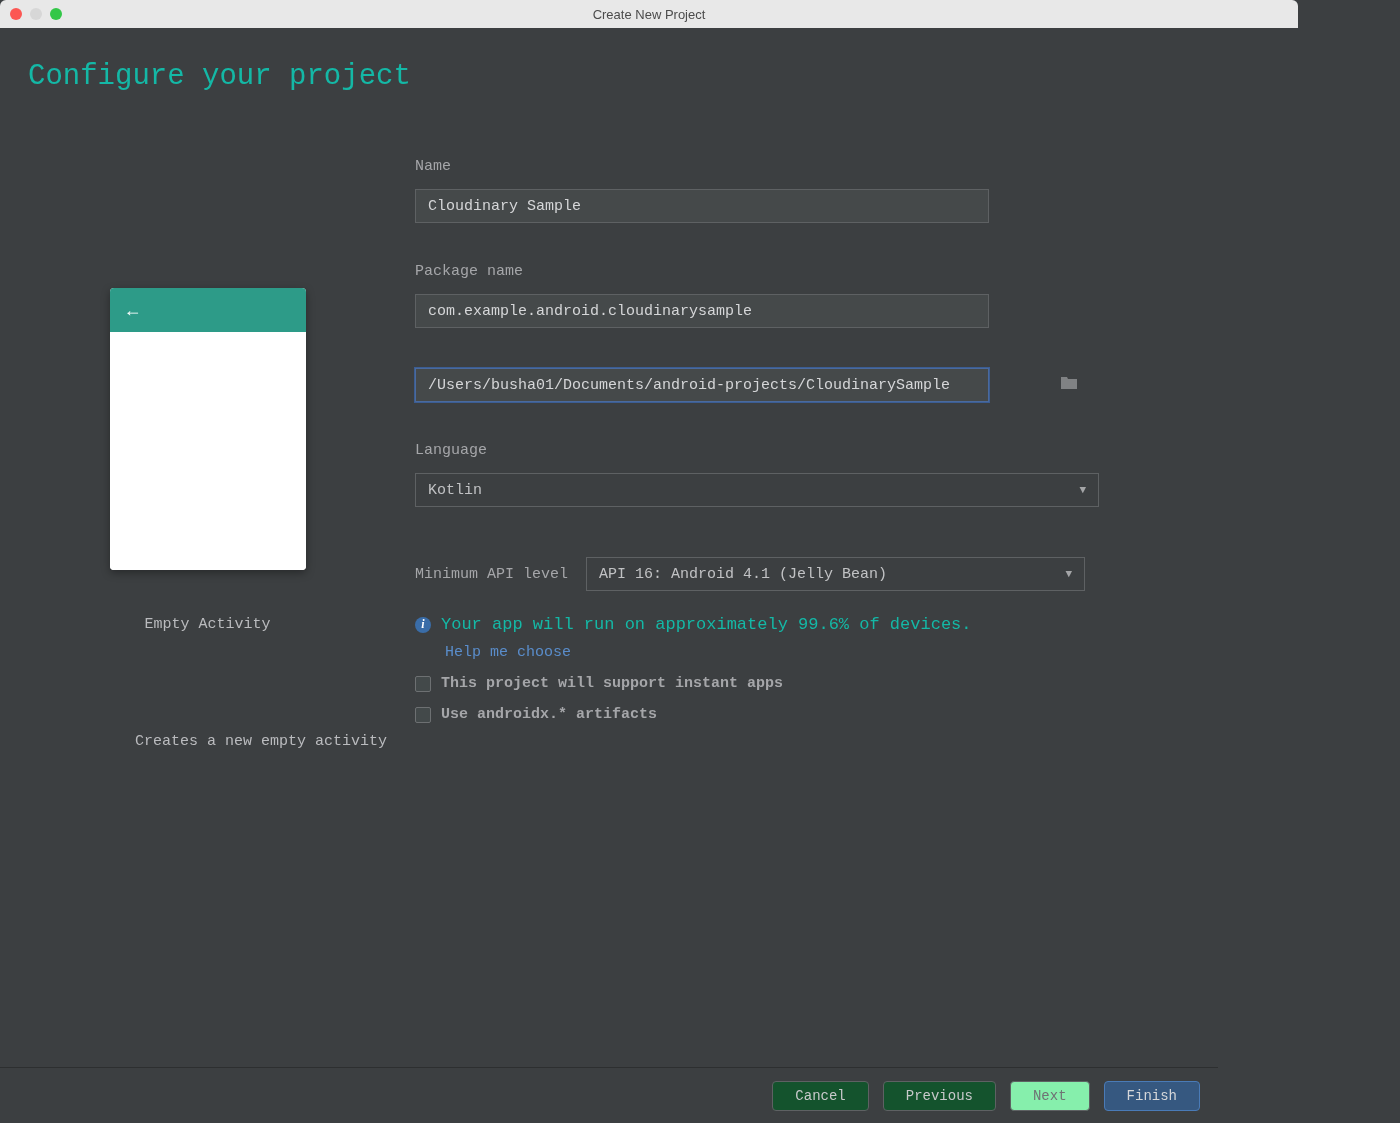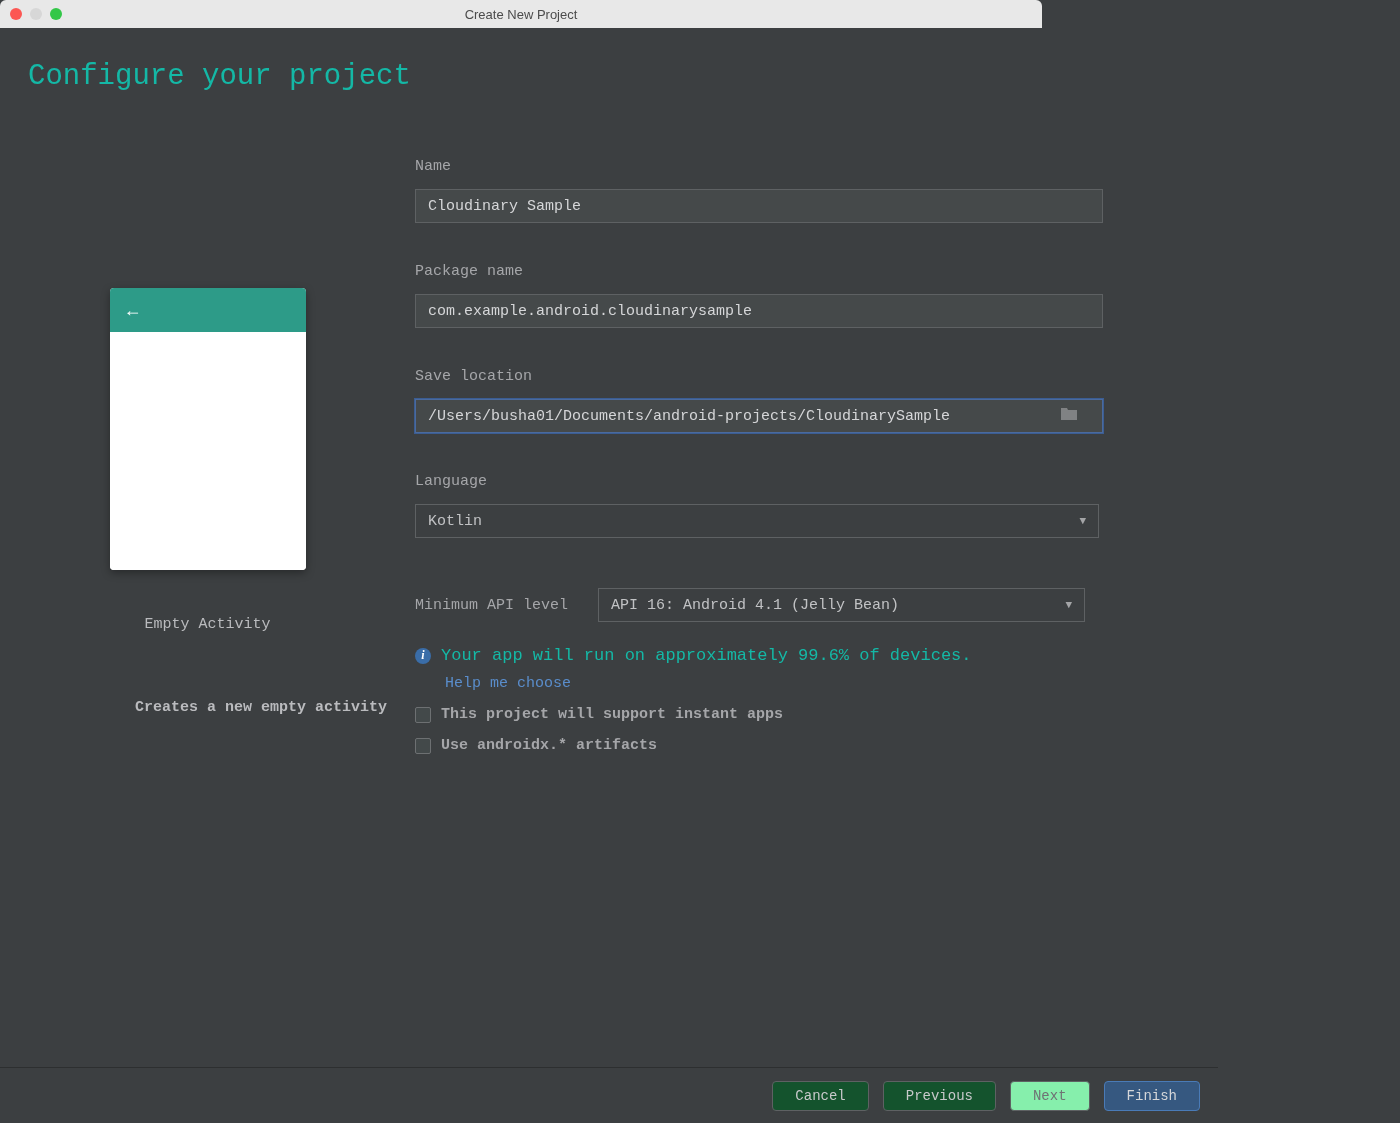--- a/index.html
+++ b/index.html
@@ -5,21 +5,21 @@
     * { box-sizing: border-box; margin: 0; padding: 0; }
     body {
       font-family: "Menlo", "Consolas", "Courier New", monospace;
       background: #3c3f41;
       width: 1400px;
       height: 1123px;
       overflow: hidden;
       color: #babbbe;
     }
     .titlebar {
-      width: 1042px;
+      width: 1298px;
       height: 28px;
       background: #e8e8e8;
       display: flex;
       align-items: center;
       position: relative;
       border-top-left-radius: 6px;
       border-top-right-radius: 6px;
     }
     .traffic-lights {
       display: flex;
@@ -91,46 +91,45 @@
     .phone-body {
       flex: 1;
       background: #fff;
     }
     .preview-label {
       margin-top: 46px;
       color: #babbbe;
       font-size: 15px;
     }
     .description {
-      margin-top: 66px;
+      margin-top: 100px;
       color: #babbbe;
       font-size: 15px;
       align-self: flex-start;
       padding-left: 135px;
-      font-weight: bold;
     }
     .right-col {
       width: 670px;
       display: flex;
       flex-direction: column;
     }
     .form-label {
       color: #a5a6a9;
       font-size: 15px;
       margin-bottom: 14px;
     }
     .text-input {
       background: #45494a;
       border: 1px solid #5e6163;
       height: 34px;
       padding: 0 12px;
       color: #d5d6d8;
       font-family: inherit;
       font-size: 15px;
-      width: 688px;
+      width: 574px;
     }
     .focused {
       border: 1px solid #4a6a9e;
       box-shadow: 0 0 0 1px #3b5d93;
     }
     .input-wrapper {
       position: relative;
     }
     .folder-icon {
       position: absolute;
@@ -154,21 +153,21 @@
       justify-content: space-between;
       width: 684px;
     }
     .dropdown-caret {
       color: #a4a5a7;
       font-size: 11px;
     }
     .api-row {
       display: flex;
       align-items: center;
-      gap: 30px;
+      gap: 18px;
     }
     .api-label {
       color: #a5a6a9;
       font-size: 15px;
     }
     .dropdown.api { flex: 1; width: auto; }
     .info-row {
       display: flex;
       align-items: center;
       gap: 10px;
@@ -279,21 +278,20 @@
 
     <div class="right-col">
       <div class="form-label">Name</div>
       <input type="text" class="text-input" value="Cloudinary Sample" style="">
 
       <div class="spacer-40"></div>
       <div class="form-label">Package name</div>
       <input type="text" class="text-input" value="com.example.android.cloudinarysample" style="">
 
       <div class="spacer-40"></div>
-      <div class="form-label">Save location</div>
       <div class="input-wrapper">
         <input type="text" class="text-input focused" value="/Users/busha01/Documents/android-projects/CloudinarySample" style="">
         <span class="folder-icon">
           <svg width="16" height="13" viewBox="0 0 16 13">
               <path d="M0 1 L6 1 L7 3 L16 3 L16 13 L0 13 Z M1 5 L15 5 L13 12 L0 12 Z" fill="#808284"></path>
             </svg>
         </span>
       </div>
 
       <div class="spacer-40"></div>

